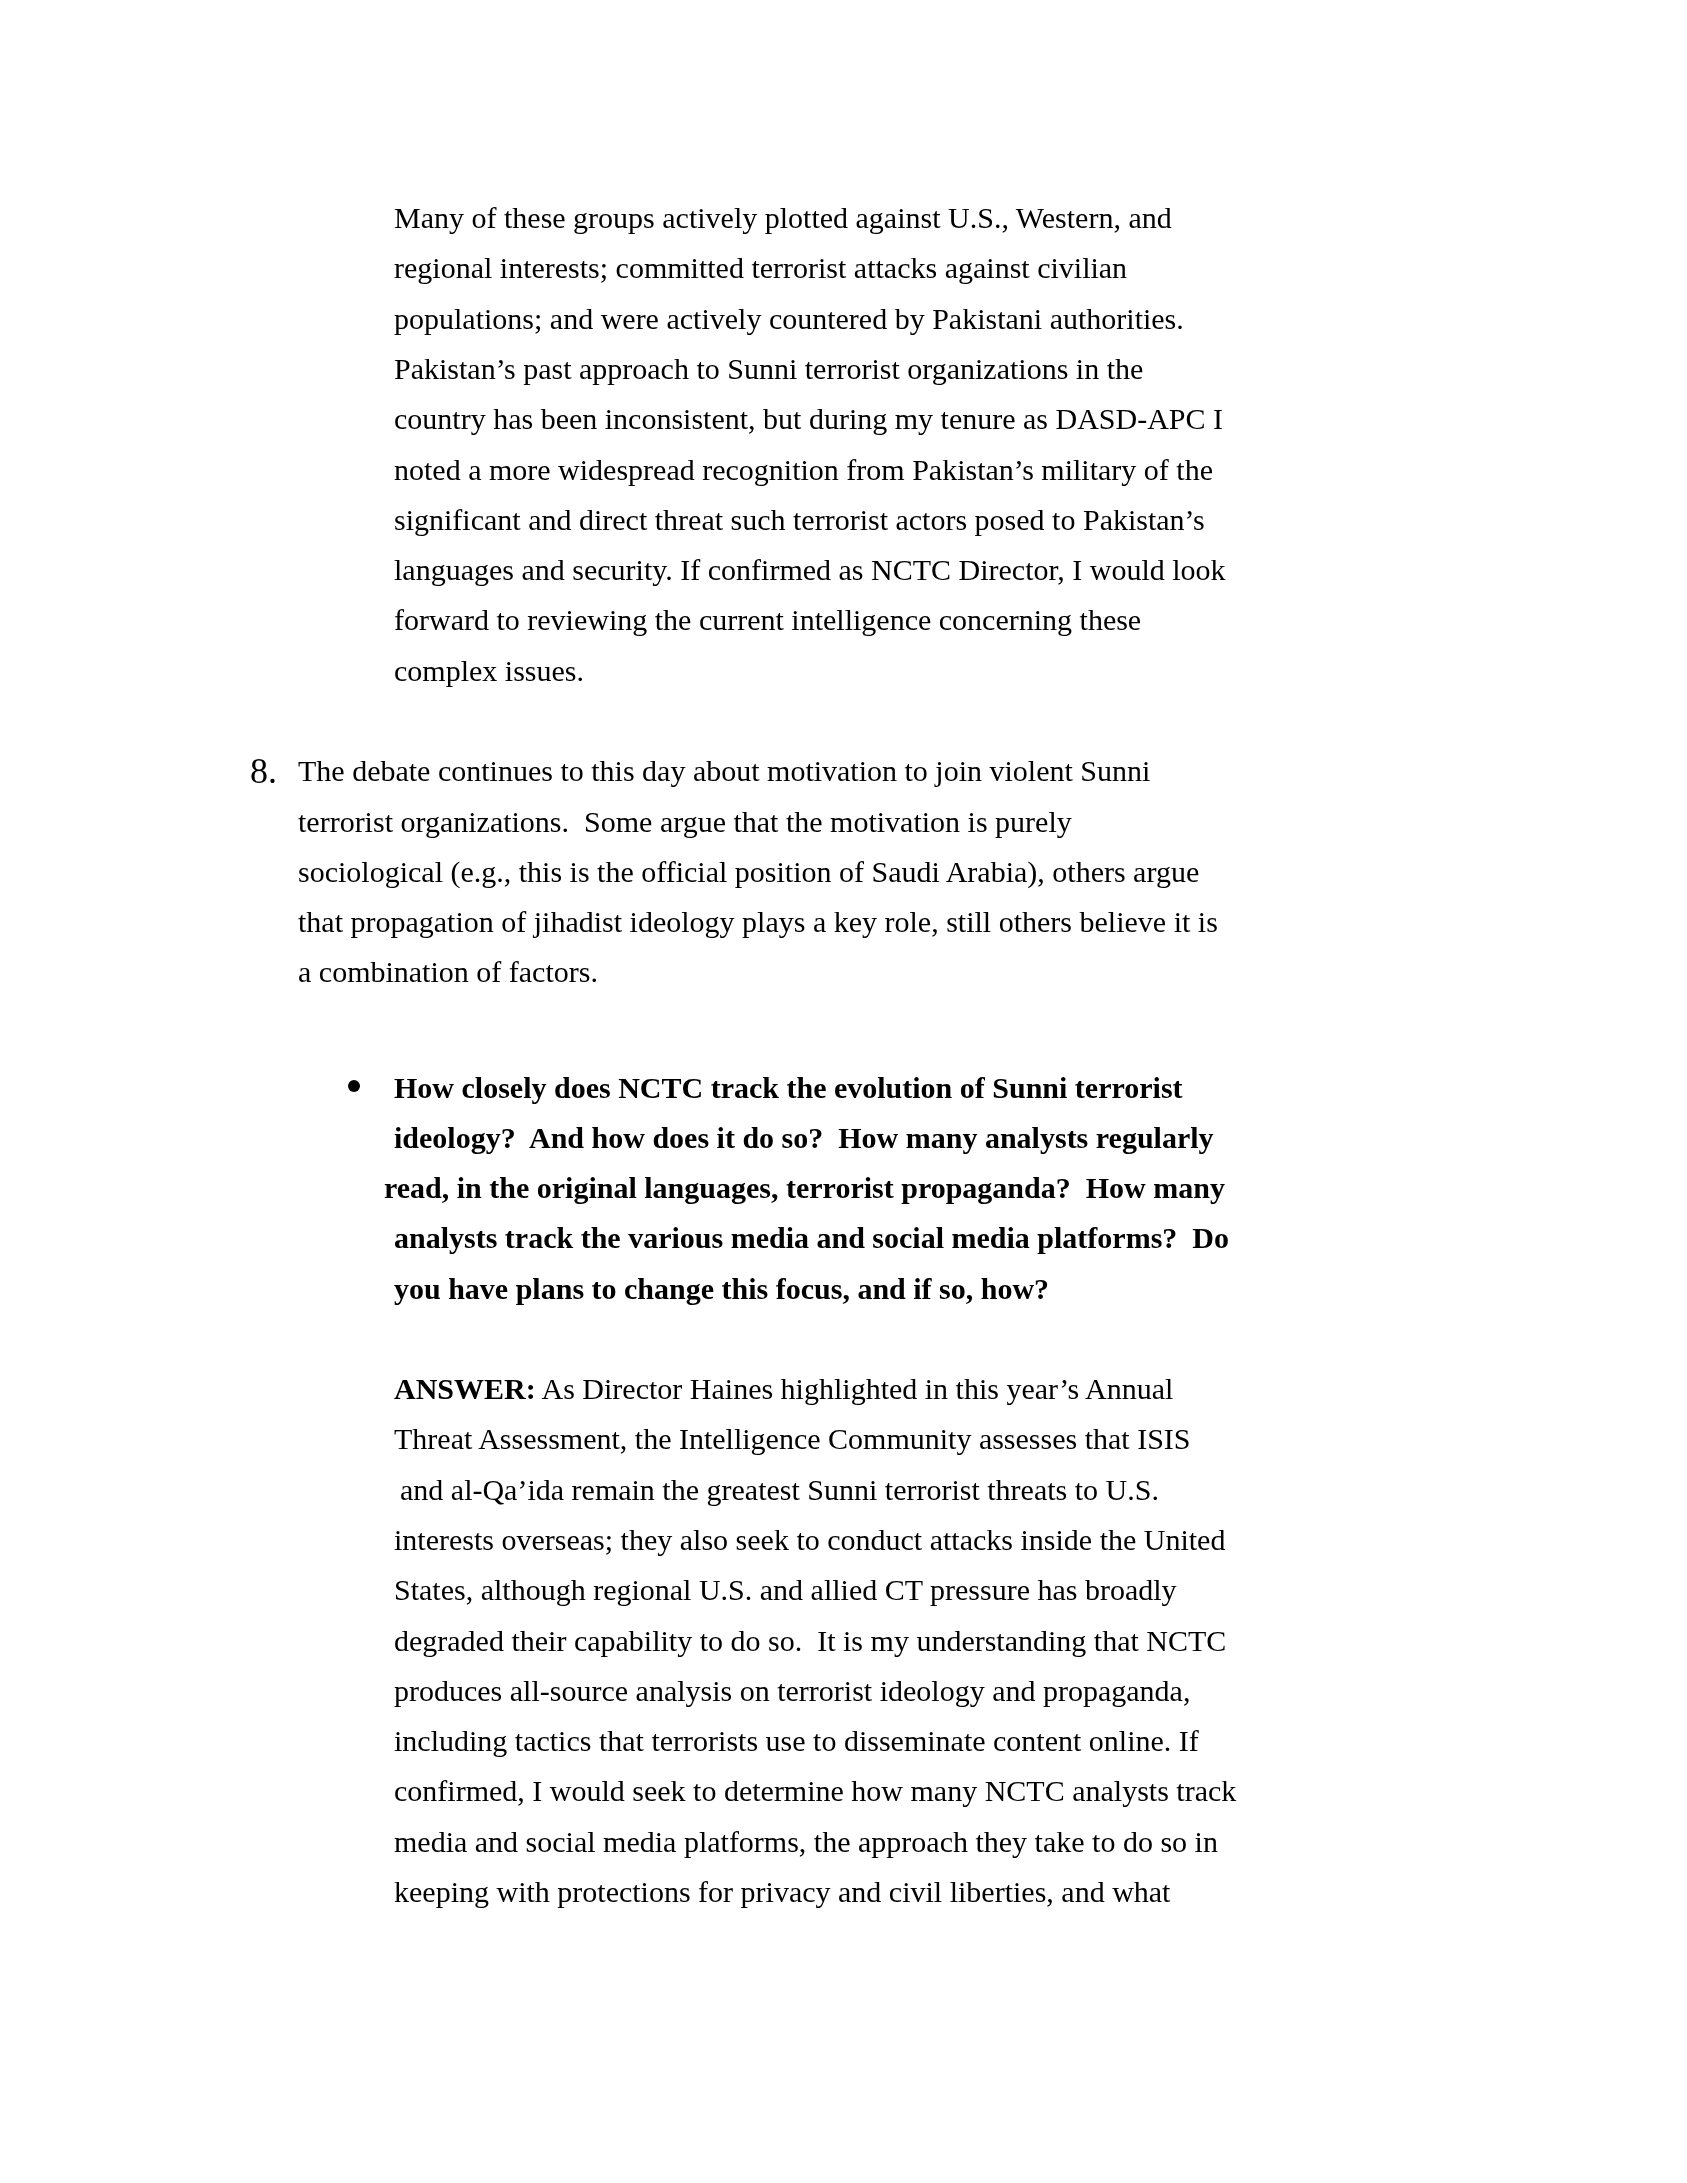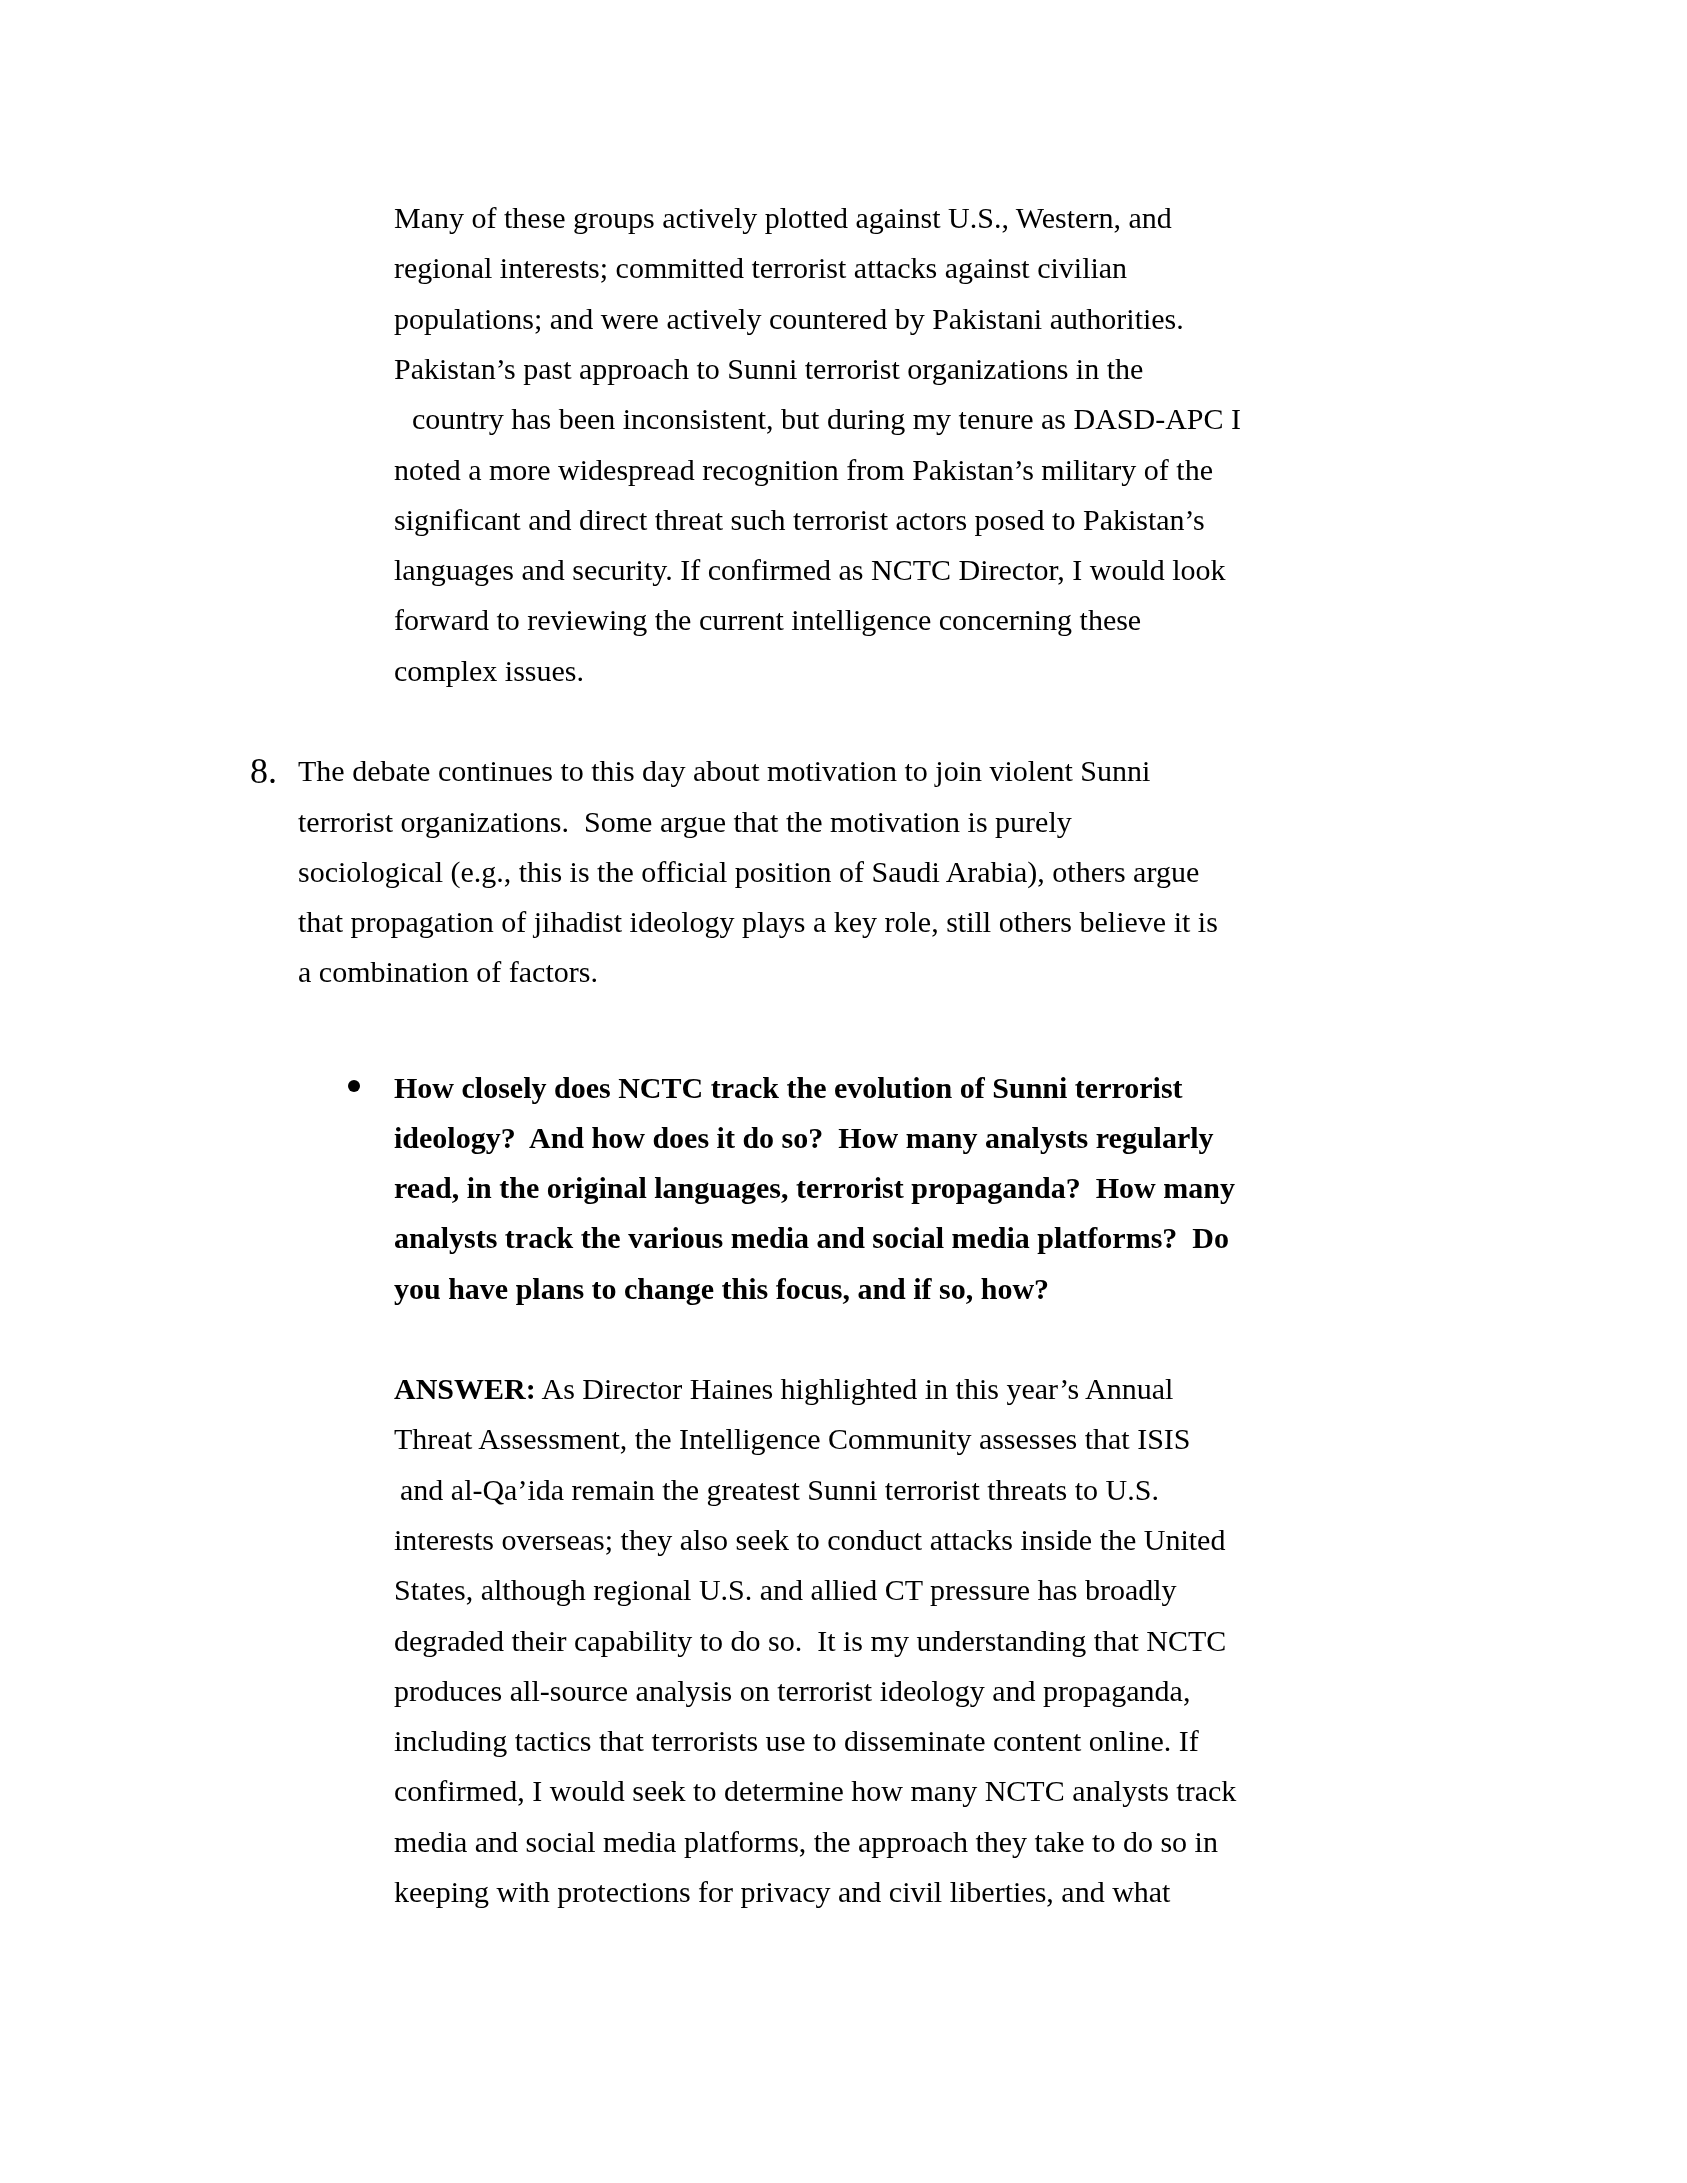--- a/index.html
+++ b/index.html
@@ -50,42 +50,42 @@
 </head>
 <body>
 
 <div class="page">
 
   <div class="block">
     <div class="line" style="left:394px; top:193px;">Many of these groups actively plotted against U.S., Western, and</div>
     <div class="line" style="left:394px; top:243px;">regional interests; committed terrorist attacks against civilian</div>
     <div class="line" style="left:394px; top:294px;">populations; and were actively countered by Pakistani authorities.</div>
     <div class="line" style="left:394px; top:344px;">Pakistan’s past approach to Sunni terrorist organizations in the</div>
-    <div class="line" style="left:394px; top:394px;margin-left:18px;">country has been inconsistent, but during my tenure as DASD-APC I</div>
+    <div class="line" style="left:394px; top:394px;">country has been inconsistent, but during my tenure as DASD-APC I</div>
     <div class="line" style="left:394px; top:445px;">noted a more widespread recognition from Pakistan’s military of the</div>
     <div class="line" style="left:394px; top:495px;font-family:Liberation Serif, serif;">significant and direct threat such terrorist actors posed to Pakistan’s</div>
     <div class="line" style="left:394px; top:545px;">languages and security. If confirmed as NCTC Director, I would look</div>
     <div class="line" style="left:394px; top:595px;">forward to reviewing the current intelligence concerning these</div>
     <div class="line" style="left:394px; top:646px;">complex issues.</div>
   </div>
 
   <div class="block">
     <div class="marker" style="left:250px; top:746px;">8.</div>
     <div class="line" style="left:298px; top:746px;">The debate continues to this day about motivation to join violent Sunni</div>
     <div class="line" style="left:298px; top:797px;">terrorist organizations.  Some argue that the motivation is purely</div>
     <div class="line" style="left:298px; top:847px;">sociological (e.g., this is the official position of Saudi Arabia), others argue</div>
     <div class="line" style="left:298px; top:897px;">that propagation of jihadist ideology plays a key role, still others believe it is</div>
     <div class="line" style="left:298px; top:947px;">a combination of factors.</div>
   </div>
 
   <div class="block">
     <div class="bullet-dot" style="left:348px; top:1080px;"></div>
     <div class="line bold" style="left:394px; top:1063px;">How closely does NCTC track the evolution of Sunni terrorist</div>
     <div class="line bold" style="left:394px; top:1113px;">ideology?  And how does it do so?  How many analysts regularly</div>
-    <div class="line bold" style="left:394px; top:1163px;text-align:center;">read, in the original languages, terrorist propaganda?  How many</div>
+    <div class="line bold" style="left:384px; top:1163px;text-align:center;">read, in the original languages, terrorist propaganda?  How many</div>
     <div class="line bold" style="left:394px; top:1213px;">analysts track the various media and social media platforms?  Do</div>
     <div class="line bold" style="left:394px; top:1264px;">you have plans to change this focus, and if so, how?</div>
   </div>
 
   <div class="block">
     <div class="line" style="left:394px; top:1364px;"><span class="bold">ANSWER:</span><span> As Director Haines highlighted in this year’s Annual</span></div>
     <div class="line" style="left:394px; top:1414px;">Threat Assessment, the Intelligence Community assesses that ISIS</div>
     <div class="line" style="left:400px; top:1465px;">and al-Qa’ida remain the greatest Sunni terrorist threats to U.S.</div>
     <div class="line" style="left:394px; top:1515px;">interests overseas; they also seek to conduct attacks inside the United</div>
     <div class="line" style="left:394px; top:1565px;">States, although regional U.S. and allied CT pressure has broadly</div>

